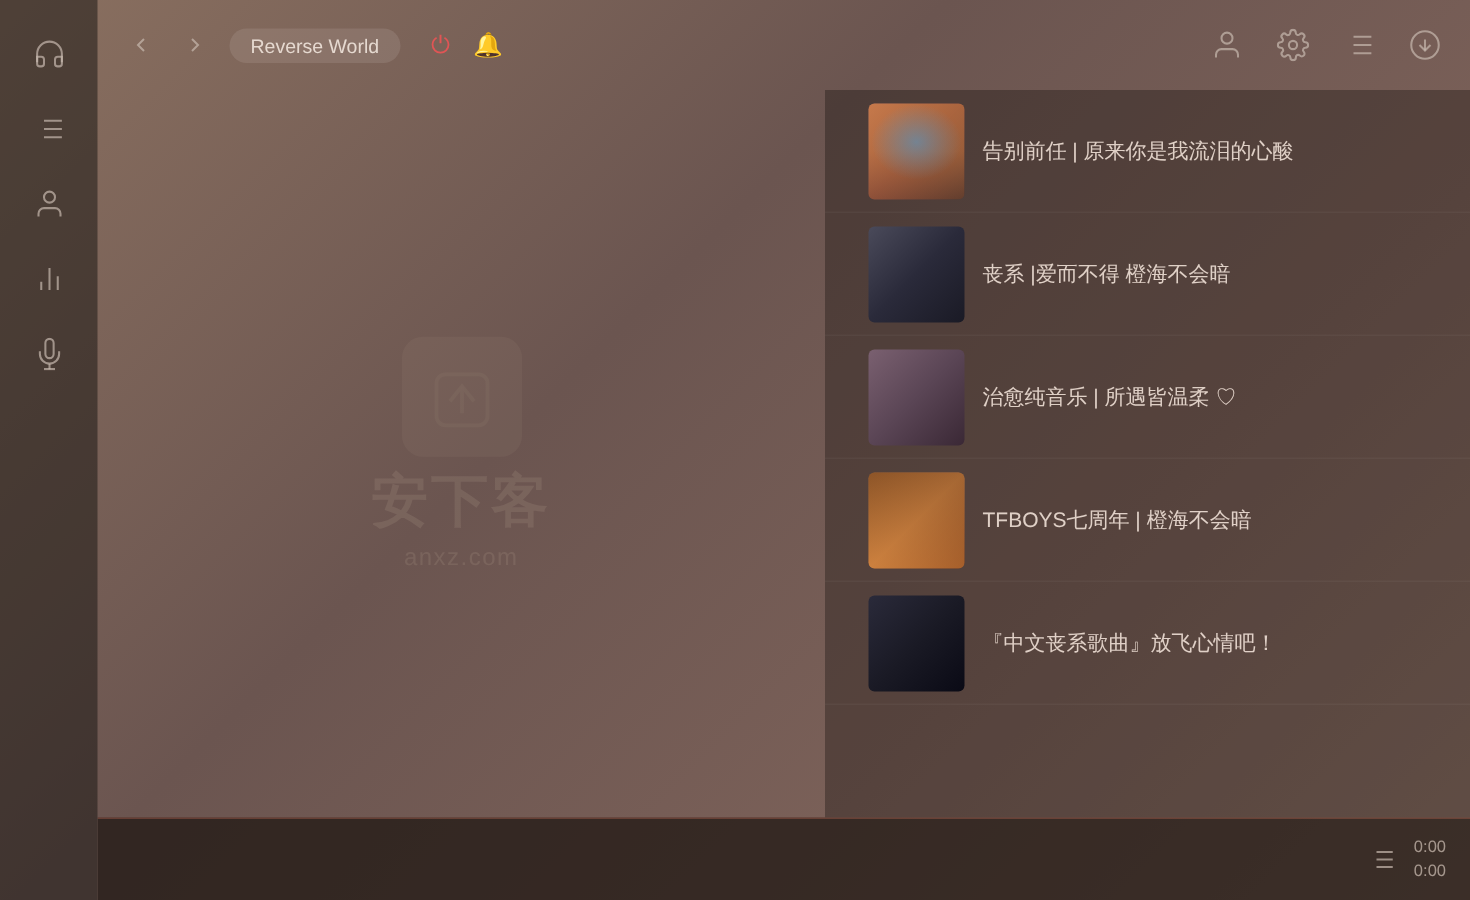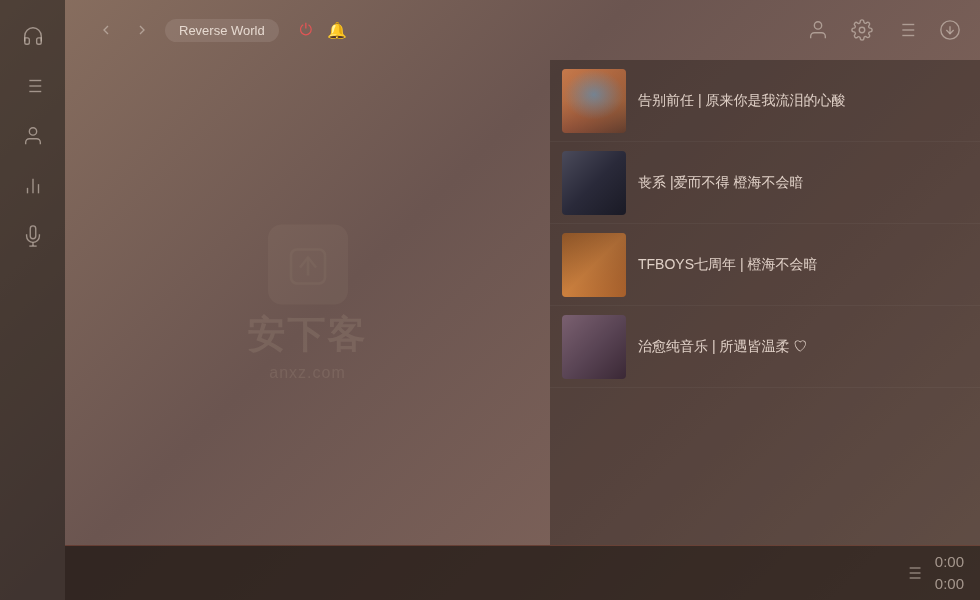--- a/index.html
+++ b/index.html
@@ -61,21 +61,20 @@
     }
 
     
     .topbar {
       height: 60px;
       display: flex;
       align-items: center;
       padding: 0 16px;
       gap: 10px;
       flex-shrink: 0;
-      margin-left: 12px;
     }
 
     .nav-btn {
       width: 26px;
       height: 26px;
       display: flex;
       align-items: center;
       justify-content: center;
       color: rgba(200, 185, 175, 0.7);
       cursor: pointer;
@@ -193,21 +192,21 @@
       width: 430px;
       background: rgba(20, 15, 12, 0.35);
       overflow-y: auto;
       flex-shrink: 0;
     }
 
     .playlist-item {
       display: flex;
       align-items: center;
       height: 82px;
-      padding: 0 12px;
+      padding: 0 29px;
       gap: 12px;
       border-bottom: 1px solid rgba(255,255,255,0.04);
       cursor: pointer;
       transition: background 0.15s;
     }
 
     .playlist-thumb {
       width: 64px;
       height: 64px;
       border-radius: 4px;
@@ -265,21 +264,21 @@
       font-size: 18px;
       display: flex;
       align-items: center;
     }
 
     .time-display {
       display: flex;
       flex-direction: column;
       align-items: flex-end;
       color: rgba(200, 185, 175, 0.75);
-      font-size: 15px;
+      font-size: 11px;
       line-height: 1.5;
     }
 
     
     .right-panel::-webkit-scrollbar { width: 4px; }
     .right-panel::-webkit-scrollbar-track { background: transparent; }
     .right-panel::-webkit-scrollbar-thumb { background: rgba(180,150,130,0.3); border-radius: 2px; }
   </style>
 </head>
 <body>
@@ -399,28 +398,32 @@
 
       <div class="playlist-item">
             <div class="playlist-thumb thumb-1"></div>
             <div class="playlist-title">告别前任 | 原来你是我流泪的心酸</div>
           </div>
           <div class="playlist-item">
             <div class="playlist-thumb thumb-2"></div>
             <div class="playlist-title">丧系 |爱而不得 橙海不会暗</div>
           </div>
           <div class="playlist-item">
+            <div class="playlist-thumb thumb-3"></div>
+            <div class="playlist-title">治愈纯音乐 | 所遇皆温柔 ♡</div>
+          </div>
+          <div class="playlist-item">
             <div class="playlist-thumb thumb-4" style="background: linear-gradient(135deg, rgb(176, 104, 48) 0%, rgb(208, 128, 64) 50%, rgb(144, 72, 32) 100%);">
               <div style="position: absolute; inset: 0px; background: linear-gradient(rgba(60, 40, 20, 0.3) 0%, rgba(200, 130, 60, 0.4) 100%);"></div>
             </div>
             <div class="playlist-title">TFBOYS七周年 | 橙海不会暗</div>
           </div>
           <div class="playlist-item">
-            <div class="playlist-thumb thumb-3"></div>
-            <div class="playlist-title">治愈纯音乐 | 所遇皆温柔 ♡</div>
+            <div class="playlist-thumb thumb-6"></div>
+            <div class="playlist-title">『中文丧系歌曲』放飞心情吧！</div>
           </div>
         </div>
     </div>
 
     <div class="player-bar">
       <div class="player-right">
         <div class="playlist-toggle-icon">
           <svg width="20" height="20" viewBox="0 0 24 24" fill="none" stroke="rgba(200,185,175,0.7)" stroke-width="1.5">
             <line x1="8" y1="6" x2="21" y2="6"></line>
             <line x1="8" y1="12" x2="21" y2="12"></line>

